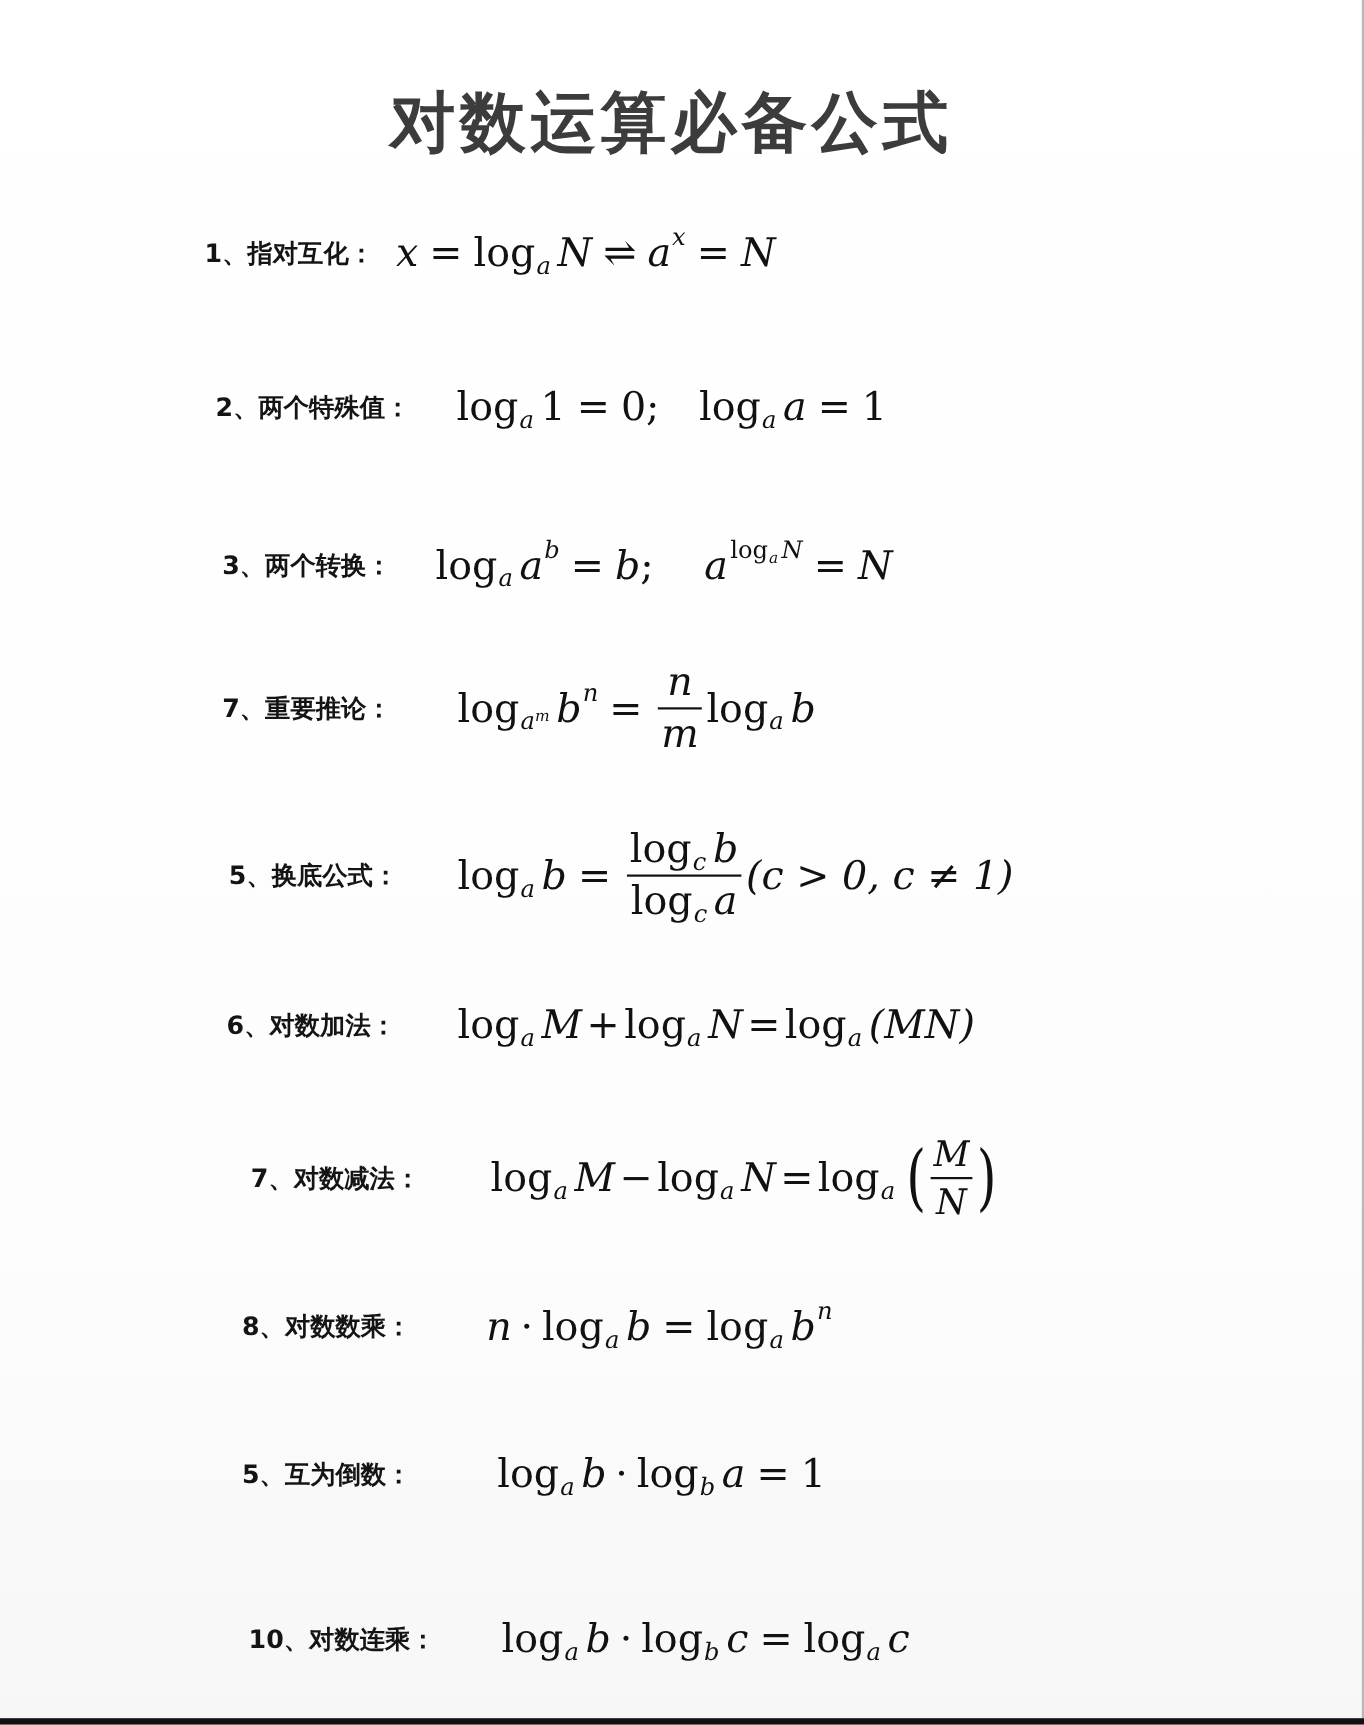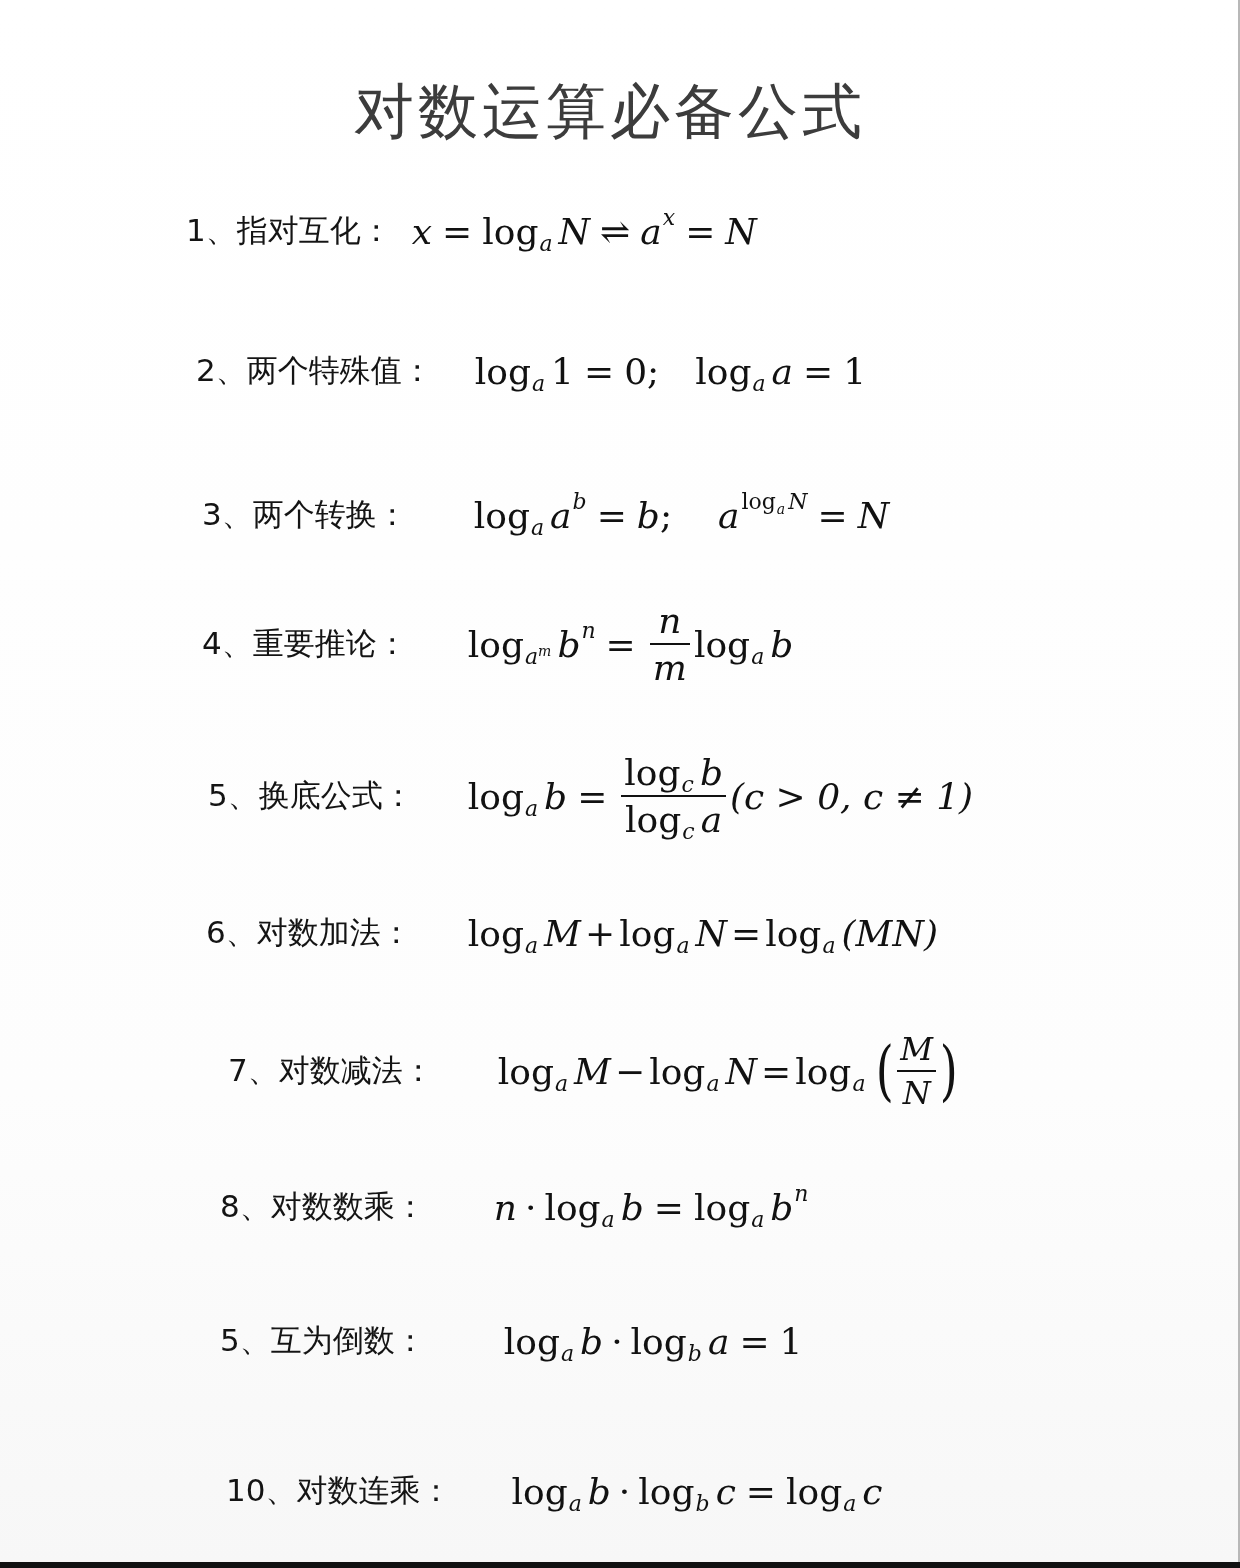--- a/index.html
+++ b/index.html
@@ -12,27 +12,27 @@
   .page {
     position: absolute; left: 0; top: 0; width: 1238px; height: 1562px;
     background: linear-gradient(180deg, #ffffff 0%, #fdfdfd 70%, #f7f7f7 100%);
     border-right: 2px solid #b8b8b8;
   }
   .bottom-bar {
     position: absolute; left: 0; bottom: 0; width: 1240px; height: 6px; background: #111;
   }
   .title {
     position: absolute; left: 0; width: 1220px; top: 72px; text-align: center;
-    font-size: 60px; font-weight: normal; letter-spacing: 4px; color: #3c3c3c;
+    font-size: 60px; font-weight: bold; letter-spacing: 4px; color: #3c3c3c;
   }
   .row {
     position: absolute; display: flex; align-items: center; white-space: nowrap;
   }
   .label {
-    font-family: "DejaVu Sans", sans-serif; font-weight: normal; font-size: 31px; color: #141414;
+    font-family: "DejaVu Sans", sans-serif; font-weight: bold; font-size: 23px; color: #141414;
   }
   .math {
     font-family: "DejaVu Serif", "Liberation Serif", serif; font-size: 36px; color: #111;
     display: inline-flex; align-items: center;
   }
   .math i { font-style: italic; }
   .sub {
     font-family: "DejaVu Serif", "Liberation Serif", serif; font-style: italic;
     font-size: 22px; position: relative; top: 12px; margin-left: 1px; margin-right: 6px;
   }
@@ -85,42 +85,42 @@
         <span style="margin-right:36px;">;</span>
       <span>log</span>
         <span class="sub">a</span>
       <i>a</i>
       <span class="op">=</span>
       <span>1</span>
     </span>
   </div>
 
   <div class="row" style="left:202px; top:494px;">
-    <span class="label" style="margin-right:66px;">3、两个转换：</span>
+    <span class="label" style="margin-right:40px;">3、两个转换：</span>
     <span class="math">
       <span>log</span>
         <span class="sub">a</span>
       <i>a</i>
         <span class="sup">b</span>
       <span class="op">=</span>
       <i>b</i>
         <span style="margin-right:46px;">;</span>
       <i>a</i>
       <span class="supexp">
         <span>log</span>
           <span class="subsmall">a</span>
           <i>N</i>
       </span>
       <span class="op">=</span>
       <i>N</i>
     </span>
   </div>
 
   <div class="row" style="left:202px; top:600px;">
-    <span class="label" style="margin-right:60px;">4、重要推论：</span>
+    <span class="label" style="margin-right:60px;">7、重要推论：</span>
     <span class="math">
       <span>log</span>
         <span class="sub"><span>a</span><span style="font-size:14px; position:relative; top:-8px;">m</span></span>
       <i>b</i>
         <span class="sup">n</span>
       <span class="op">=</span>
       <span class="frac">
         <i class="num">n</i>
         <span class="bar"></span>
         <i class="den">m</i>

